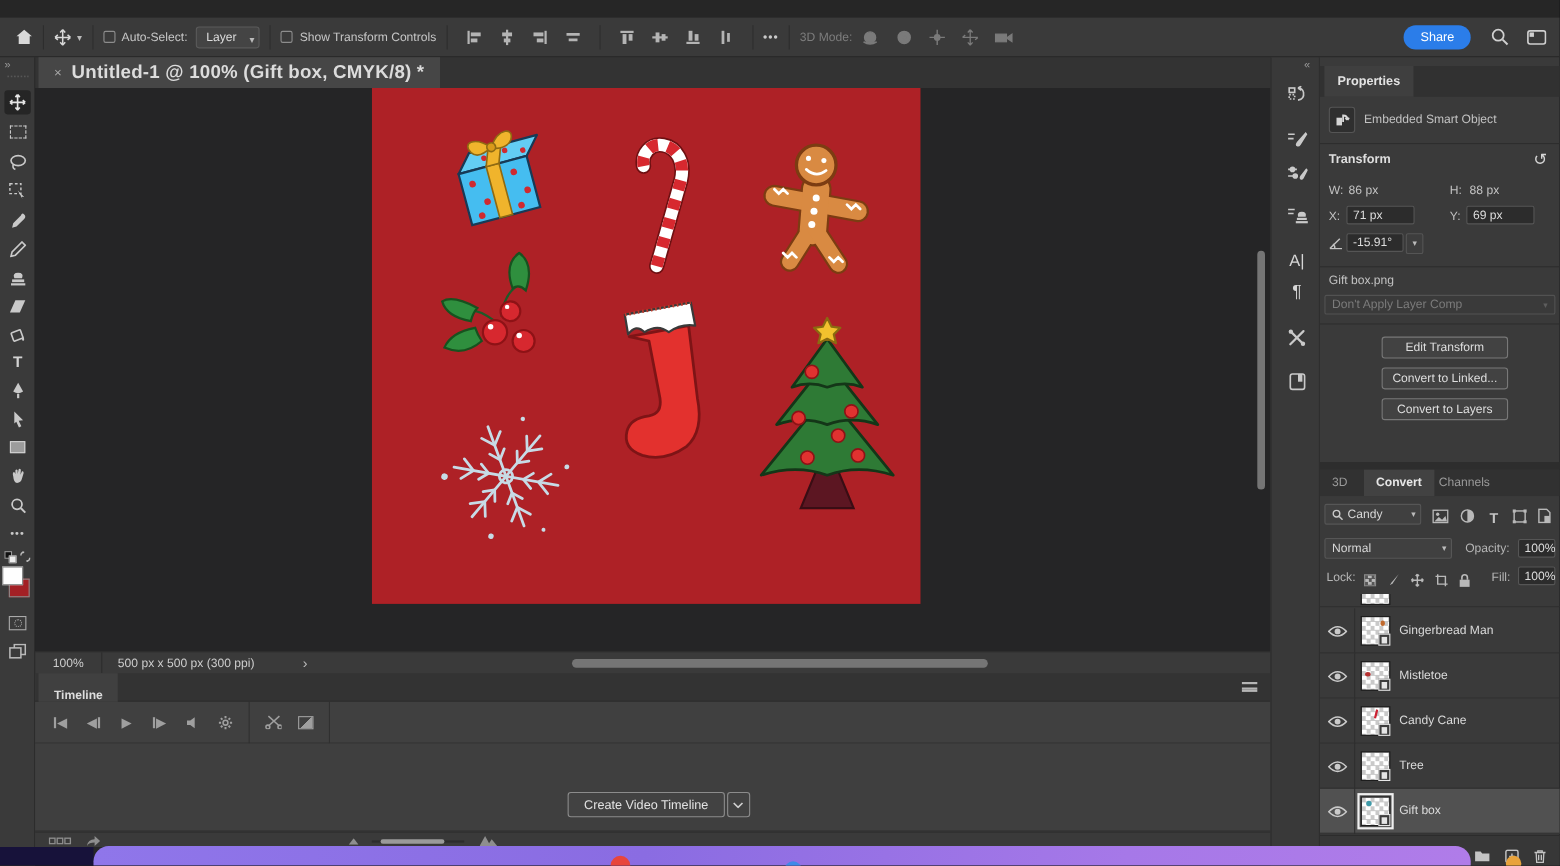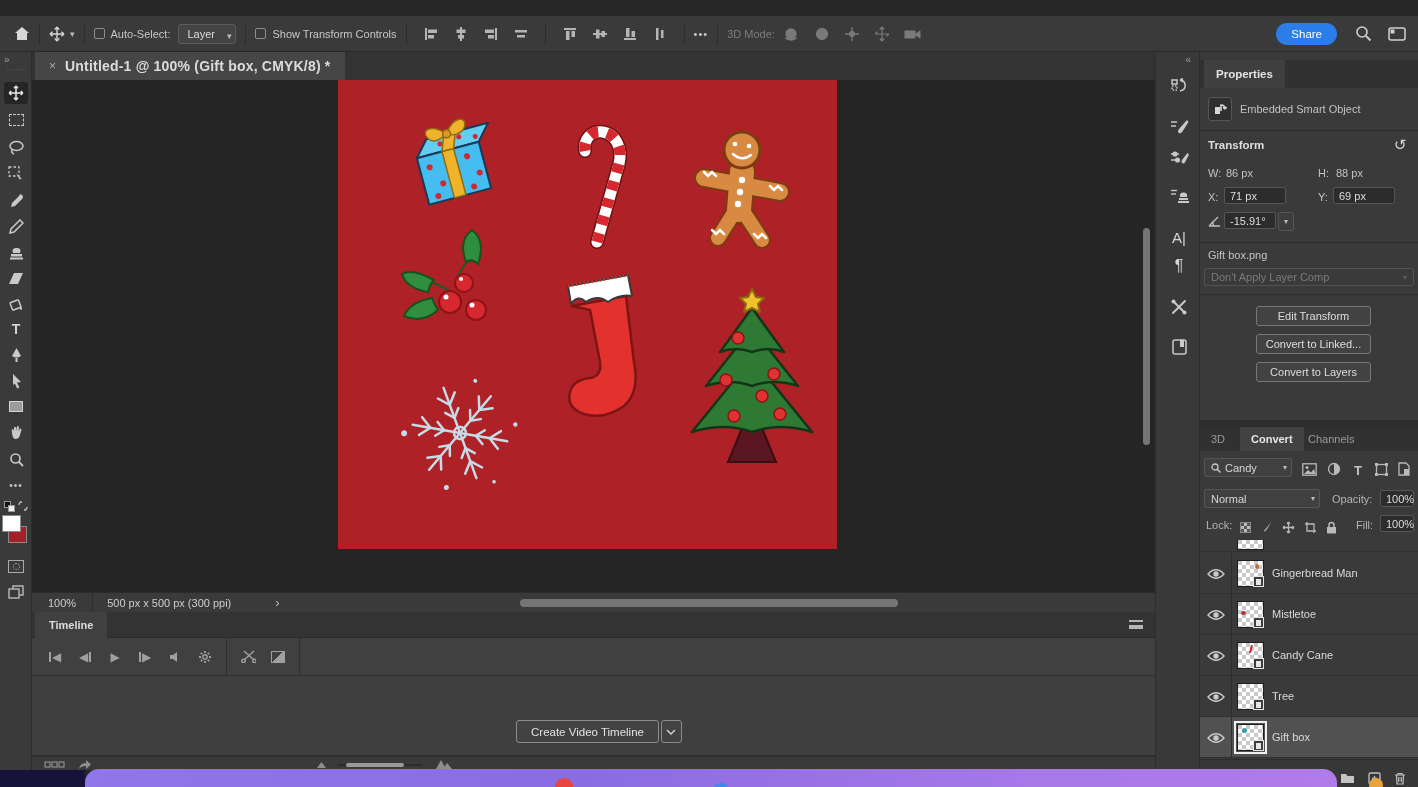--- a/index.html
+++ b/index.html
@@ -25,34 +25,34 @@
 #sharebtn{background:#2b7de9;color:#fff;border-radius:12px;height:22px;padding:0 15px;display:flex;align-items:center;font-size:11.5px}
 
 #toolbar{left:0;top:52px;width:32px;height:735px;background:#3a3a3a;border-right:1px solid #2c2c2c}
 .tool{position:absolute;left:4px;width:24px;height:22px;display:flex;align-items:center;justify-content:center}
 .tool.on{background:#252525;border-radius:3px}
 .grip{position:absolute;left:6px;width:20px;height:3px;background-image:radial-gradient(#565656 35%,transparent 36%);background-size:3px 3px}
 
 #tabbar{left:32px;top:52px;width:1123px;height:28px;background:#333}
 #doctab{position:absolute;left:3px;top:0;height:28px;background:#464646;display:flex;align-items:center;padding:0 14px;gap:9px}
 #doctab .x{color:#aaa;font-size:12px}
-#doctab .t{color:#dcdcdc;font-size:14px;font-weight:bold;letter-spacing:.2px}
+#doctab .t{color:#dcdcdc;font-size:17px;font-weight:bold;letter-spacing:.2px}
 
 #viewport{left:32px;top:80px;width:1123px;height:512px;background:#252526;overflow:hidden}
 #canvas{position:absolute;left:306px;top:0;width:499px;height:469px}
 .scroll{background:#757575;border-radius:4px}
 
 #statusrow{left:32px;top:592px;width:1123px;height:20px;background:#3a3a3a;border-top:1px solid #2c2c2c;display:flex;align-items:center}
 #statusrow .z{padding:0 16px;color:#cdcdcd}
 #statusrow .szsep{width:1px;height:20px;background:#2d2d2d}
 #statusrow .sz{padding:0 14px;color:#cdcdcd}
 
 #timeline{left:32px;top:612px;width:1123px;height:158px;background:#3f3f3f}
 #tltabs{position:absolute;left:0;top:0;width:1123px;height:26px;background:#333;border-bottom:1px solid #2b2b2b}
-#tltab{position:absolute;left:3px;top:0;height:26px;background:#404040;display:flex;align-items:center;padding:0 14px;font-weight:bold;color:#ddd}
+#tltab{position:absolute;left:3px;top:0;height:26px;background:#404040;display:flex;align-items:flex-end;padding:0 14px;font-weight:bold;color:#ddd}
 .burger{position:absolute;right:12px;top:8px;width:14px;height:9px;border-top:2px solid #b5b5b5;border-bottom:2px solid #b5b5b5}
 .burger:before{content:"";display:block;margin-top:2.5px;height:2px;background:#b5b5b5}
 #transport{position:absolute;left:0;top:26px;width:1123px;height:38px;background:#404040;border-bottom:1px solid #303030;display:flex;align-items:center;color:#9f9f9f}
 .tp{width:30px;display:flex;align-items:center;justify-content:center;gap:1px;font-size:12px;color:#9f9f9f}
 .tbar{width:2px;height:10px;background:#9f9f9f}
 #tlbody{position:absolute;left:0;top:64px;width:1123px;height:80px;background:#3f3f3f;border-bottom:1px solid #2e2e2e}
 #cvtwrap{position:absolute;left:484px;top:44px;display:flex;gap:2px}
 #cvtbtn{background:#424242;border:1px solid #8c8c8c;border-radius:3px;height:23px;padding:0 14px;display:flex;align-items:center;color:#e2e2e2;font-size:11.5px}
 #cvtchev{background:#424242;border:1px solid #8c8c8c;border-radius:3px;width:21px;height:23px;display:flex;align-items:center;justify-content:center}
 #tlmini{position:absolute;left:0;top:144px;width:1123px;height:14px;background:#3a3a3a;border-top:1px solid #2e2e2e}

